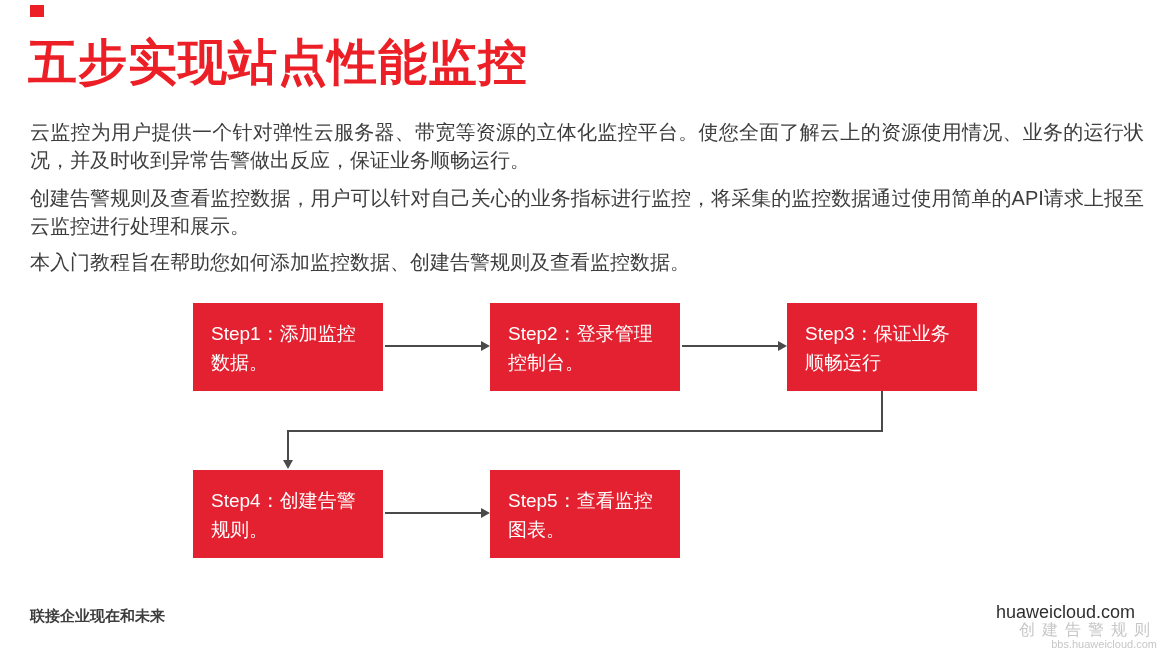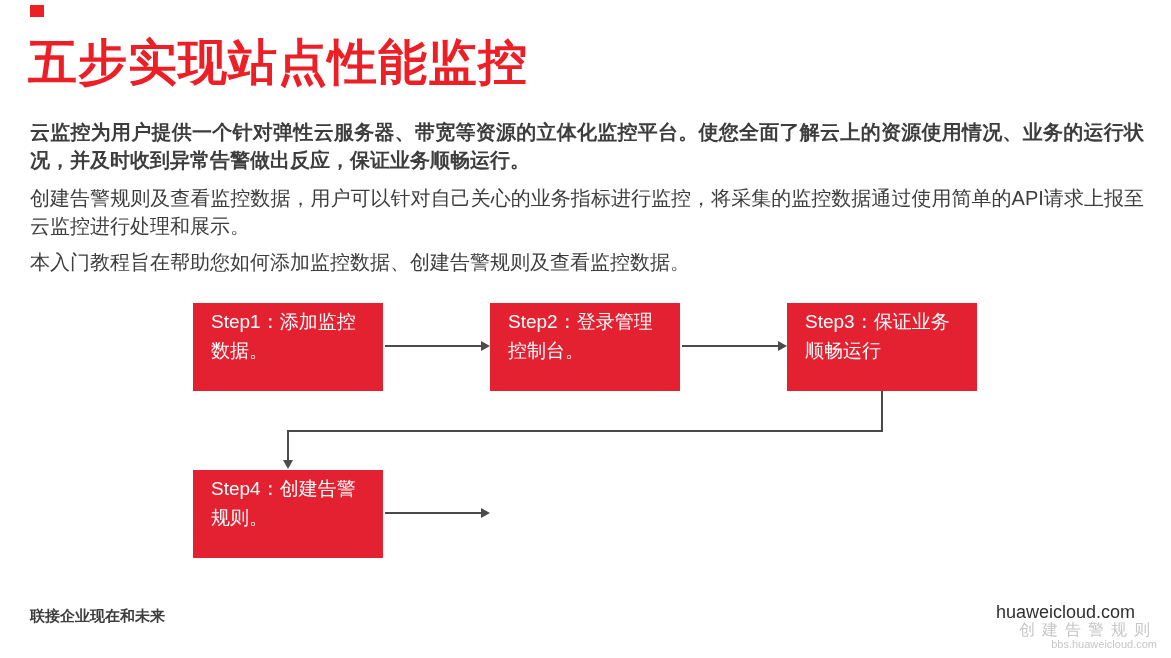--- a/index.html
+++ b/index.html
@@ -29,30 +29,30 @@
     color:var(--title_red);
     letter-spacing:1px;
     white-space:nowrap;
   }
   .para{
     position:absolute;left:30px;width:1114px;
     font-size:20px;line-height:28px;
     color:var(--text_gray);
     text-align:justify;
   }
-  .para-1{top:118px;font-weight:bold;}
+  .para-1{top:118px;}
   .para-2{top:184px;}
   .para-3{top:248px;}
   .step-box{
     position:absolute;
     width:190px;height:88px;
     background:var(--box_red);
     color:#ffffff;
     font-size:19px;line-height:29px;
-    padding:4px 12px 0 18px;
+    padding:16px 12px 0 18px;
   }
   .pos-s1{left:193px;top:303px;}
   .pos-s2{left:490px;top:303px;}
   .pos-s3{left:787px;top:303px;}
   .pos-s4{left:193px;top:470px;}
   .pos-s5{left:490px;top:470px;}
   .arrow-h{
     position:absolute;height:2px;width:96px;
     background:var(--arrow_gray);
   }
@@ -127,19 +127,22 @@
   <div class="seg seg-v1"></div>
   <div class="seg seg-h"></div>
   <div class="seg seg-v2"></div>
   <div class="arrowhead-down"></div>
 
   <div class="step-box pos-s4">
     <span>Step4：创建告警规则。</span>
   </div>
   <div class="arrow-h pos-a3"></div>
 
+  <div class="step-box pos-s5">
+    <span>Step5：查看监控图表。</span>
+  </div>
 
   <div class="footer-tagline">联接企业现在和未来</div>
   <div class="footer-site">huaweicloud.com</div>
   <div class="watermark-community">创建告警规则</div>
   <div class="watermark-url">bbs.huaweicloud.com</div>
 
 </div>
 
 </body></html>

